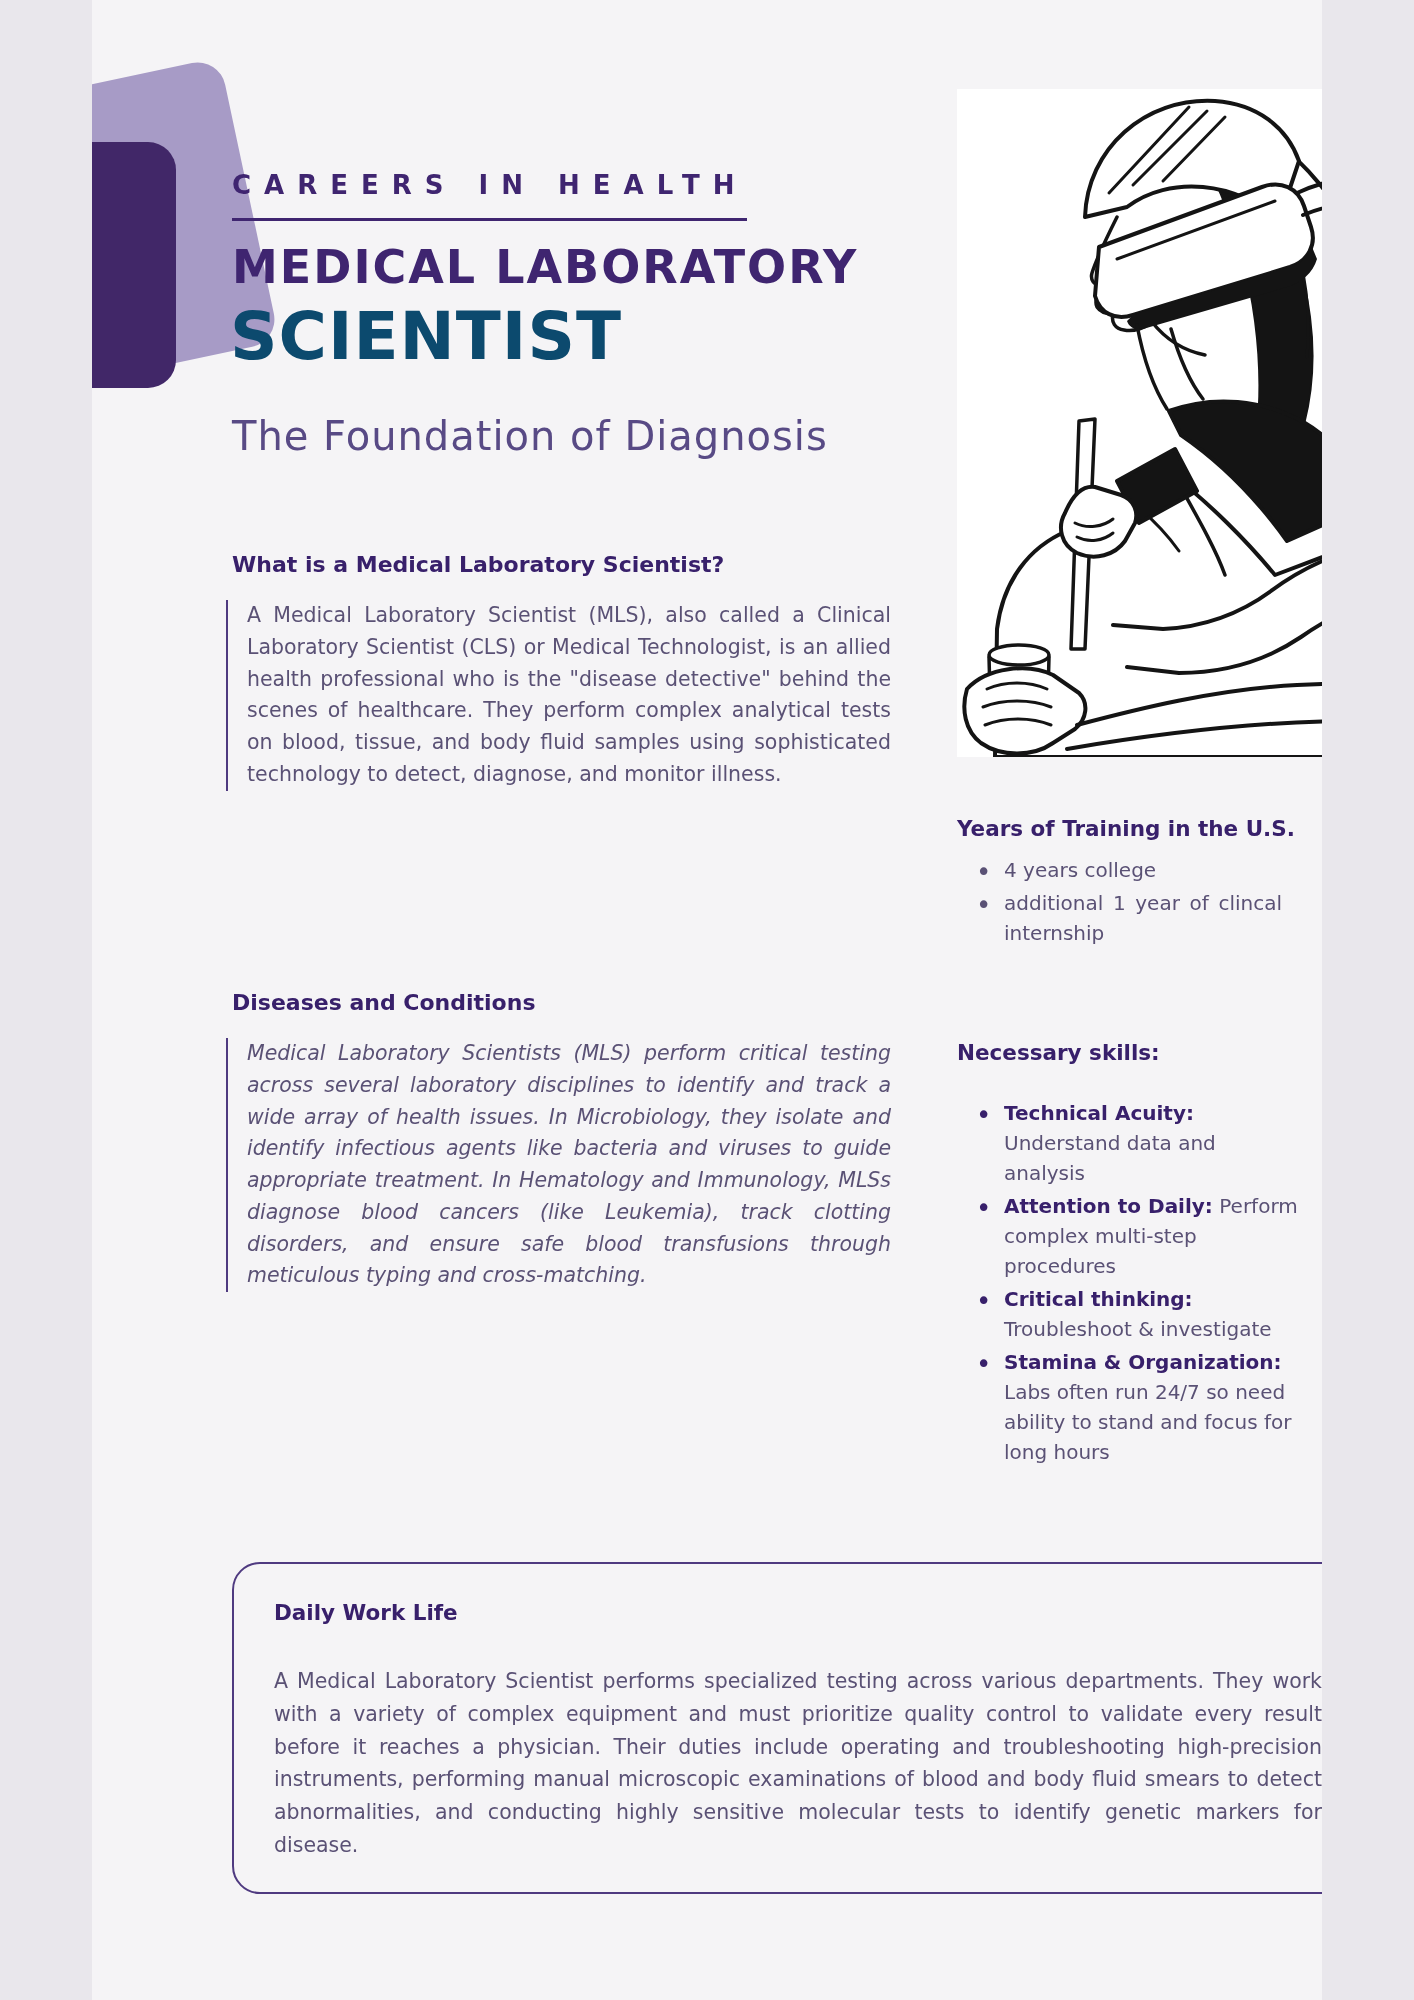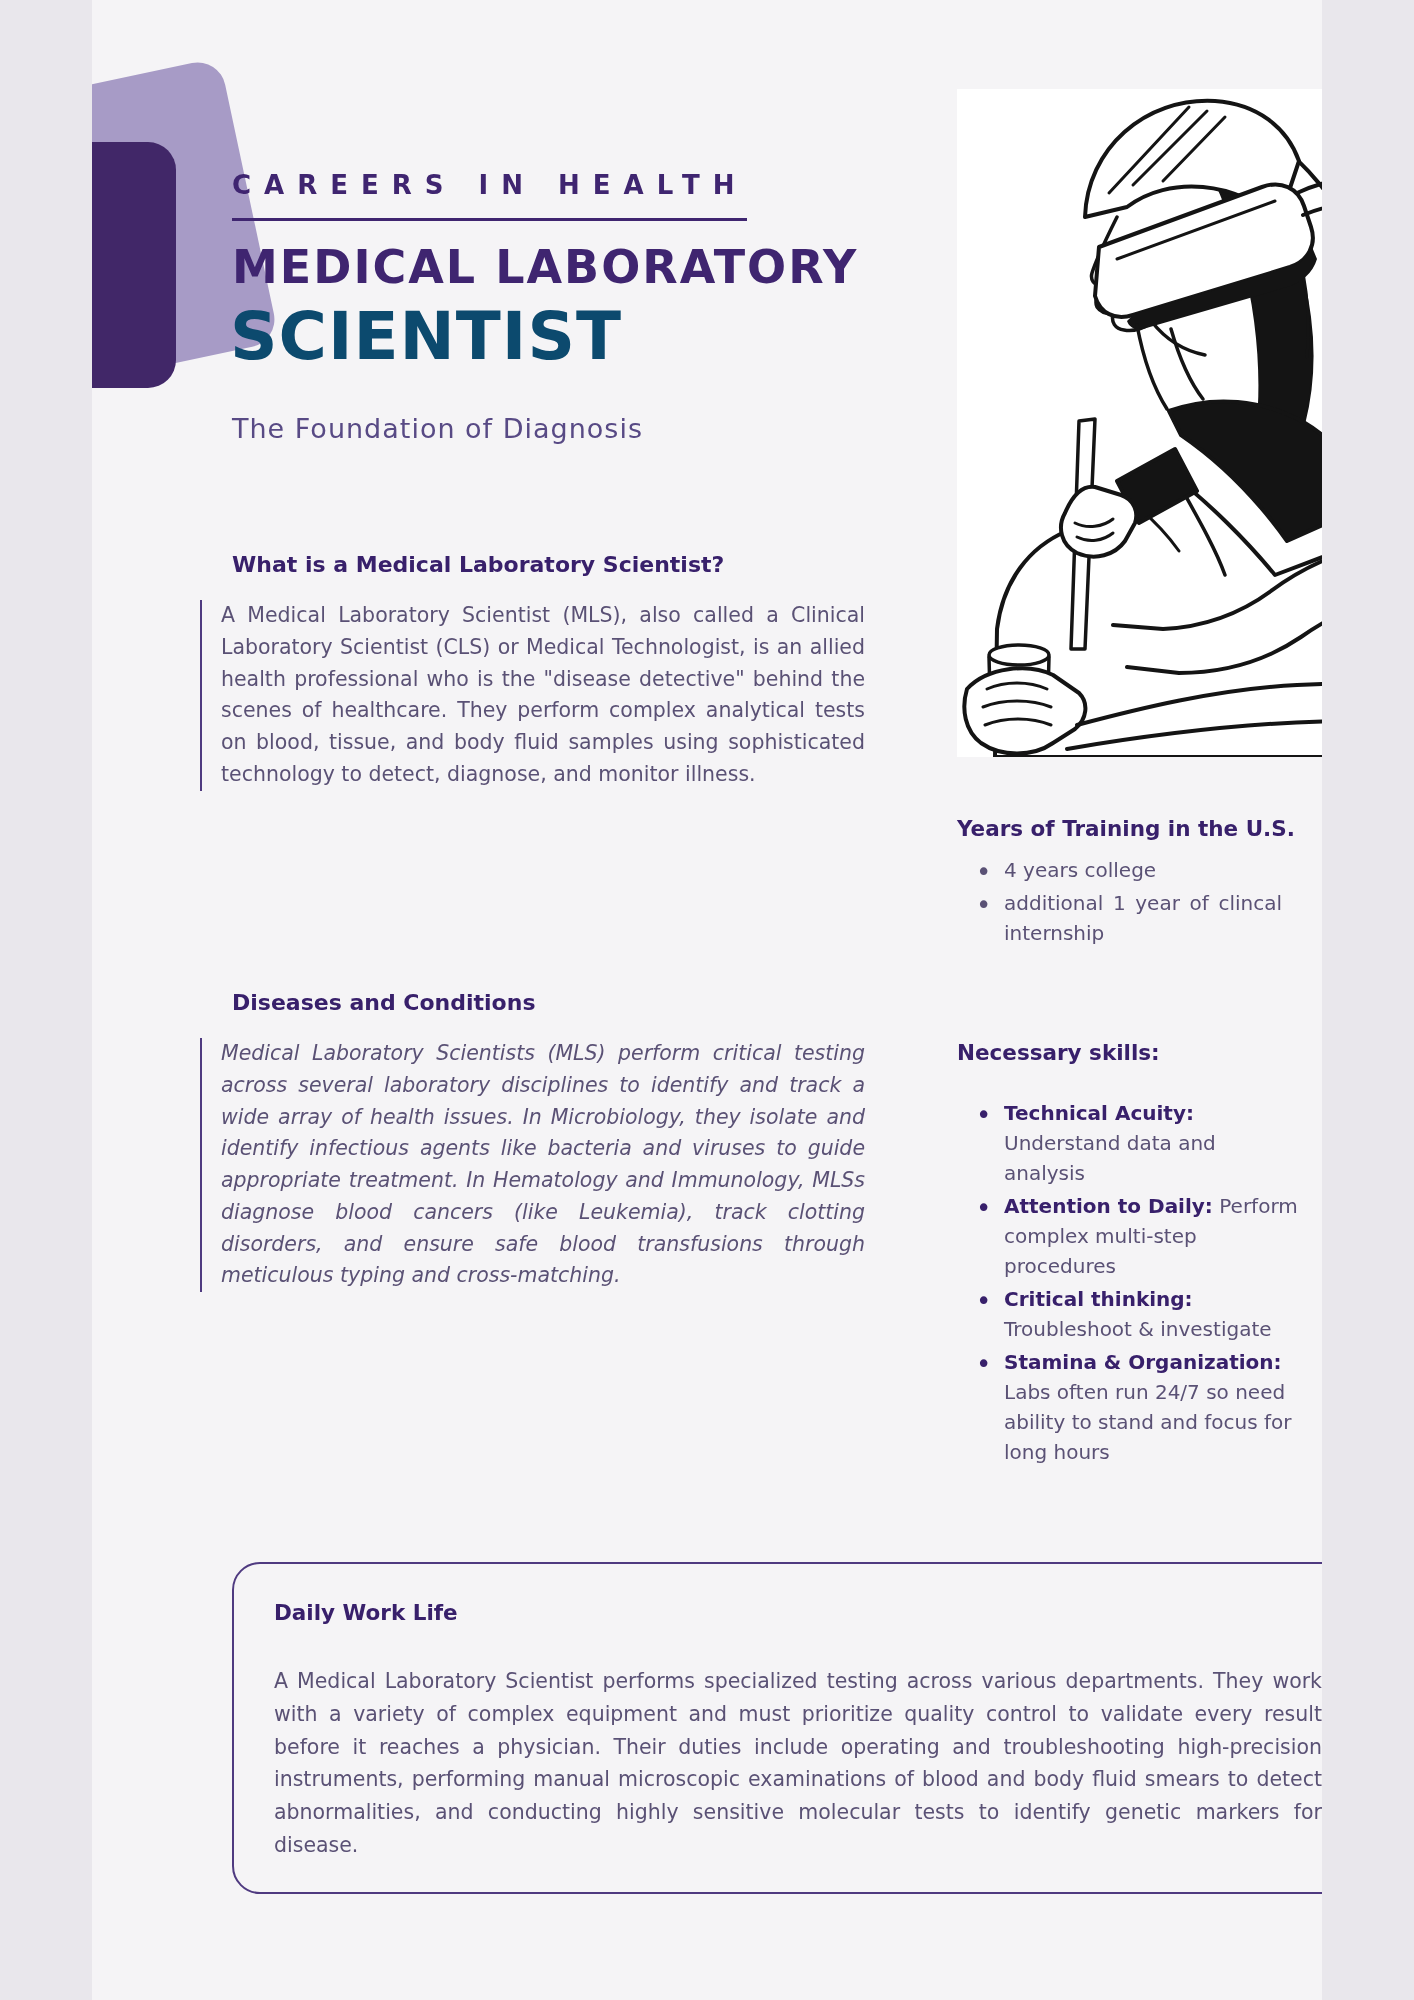--- a/index.html
+++ b/index.html
@@ -16,27 +16,27 @@
   #deco-tl-dark{left:-62px;top:142px;width:146px;height:246px;}
   #deco-br-light{left:1299px;top:826px;width:132px;height:500px;transform:rotate(6deg);}
   
   .eyebrow{
     position:absolute;left:140px;top:170px;
     font-size:26px;font-weight:700;letter-spacing:13px;color:#3f2570;
     padding-bottom:18px;border-bottom:3px solid #3f2570;display:inline-block;
   }
   .title1{position:absolute;left:140px;top:240px;font-size:46px;font-weight:800;letter-spacing:2px;color:#3f2570;}
   .title2{position:absolute;left:138px;top:298px;font-size:66px;font-weight:800;letter-spacing:1px;color:#0c4a6e;}
-  .subtitle{position:absolute;left:140px;top:413px;font-size:27px;font-weight:400;letter-spacing:1px;color:#584a85;}
+  .subtitle{position:absolute;left:140px;top:413px;font-size:40px;font-weight:400;letter-spacing:1px;color:#584a85;}
   
   .sec-heading{position:absolute;font-size:22px;font-weight:700;color:#38206b;}
   #h-whatis{left:140px;top:552px;}
   #h-diseases{left:140px;top:990px;}
   .para{
-    position:absolute;left:108px;width:644px;
+    position:absolute;left:134px;width:644px;
     border-left:2.5px solid #4f3a80;padding-left:19px;
     font-size:20.5px;line-height:1.55;text-align:justify;color:#5a5175;
   }
   #p-whatis{top:600px;}
   #p-diseases{top:1038px;font-style:italic;}
   
   .illus{position:absolute;left:865px;top:89px;width:525px;height:668px;background:#ffffff;}
   .illus svg{display:block;width:100%;height:100%;}
   
   .r-heading{position:absolute;left:865px;font-size:21.5px;font-weight:700;color:#38206b;}

